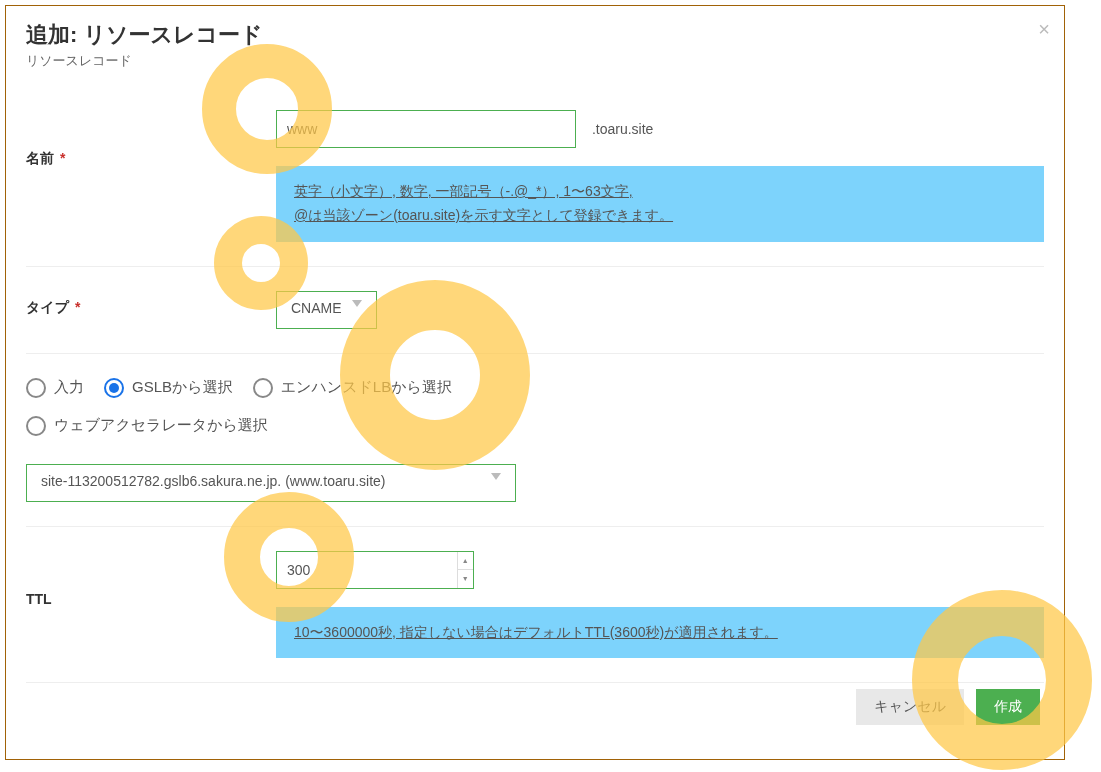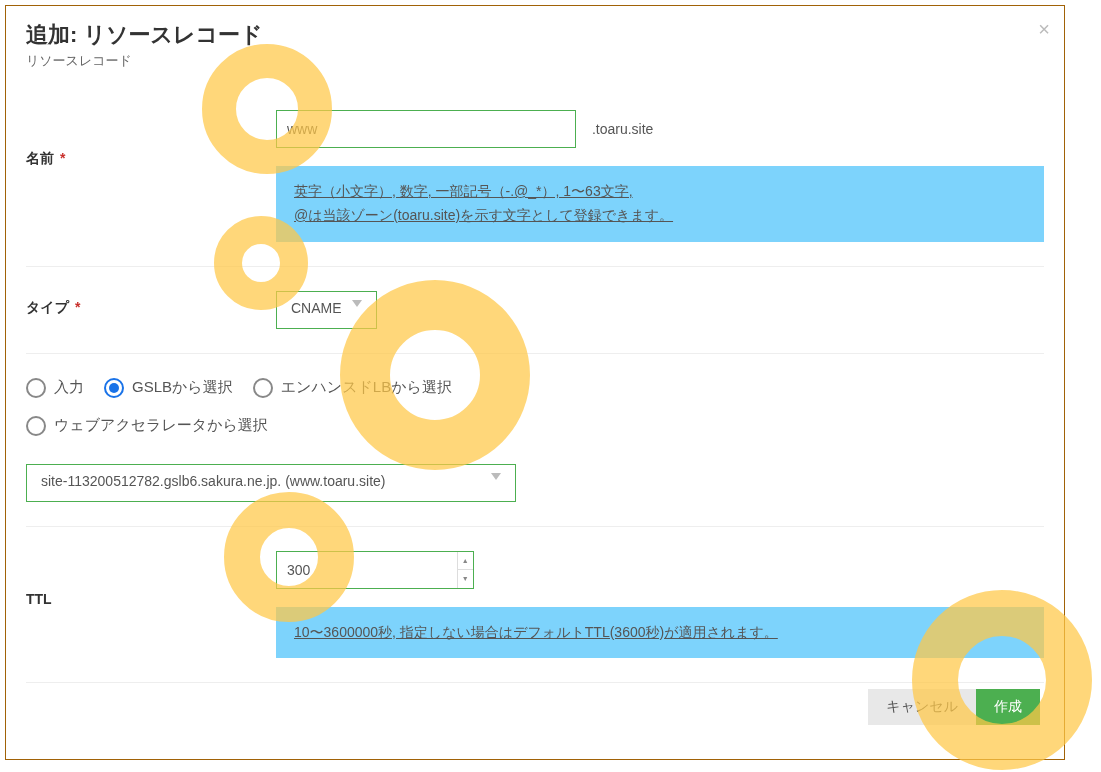--- a/index.html
+++ b/index.html
@@ -160,20 +160,21 @@
     justify-content: center;
     font-size: 7px;
     color: #888;
     cursor: pointer;
   }
   .spinner div:first-child { border-bottom: 1px solid #ddd; }
 
   .footer {
     display: flex;
     justify-content: flex-end;
+    gap: 12px;
     padding: 6px 4px 14px 4px;
   }
   .btn {
     padding: 9px 18px;
     font-size: 14px;
     cursor: pointer;
     border: none;
   }
   .btn-cancel { background: #e8e8e8; color: #555; }
   .btn-create { background: #4caf50; color: #fff; }

